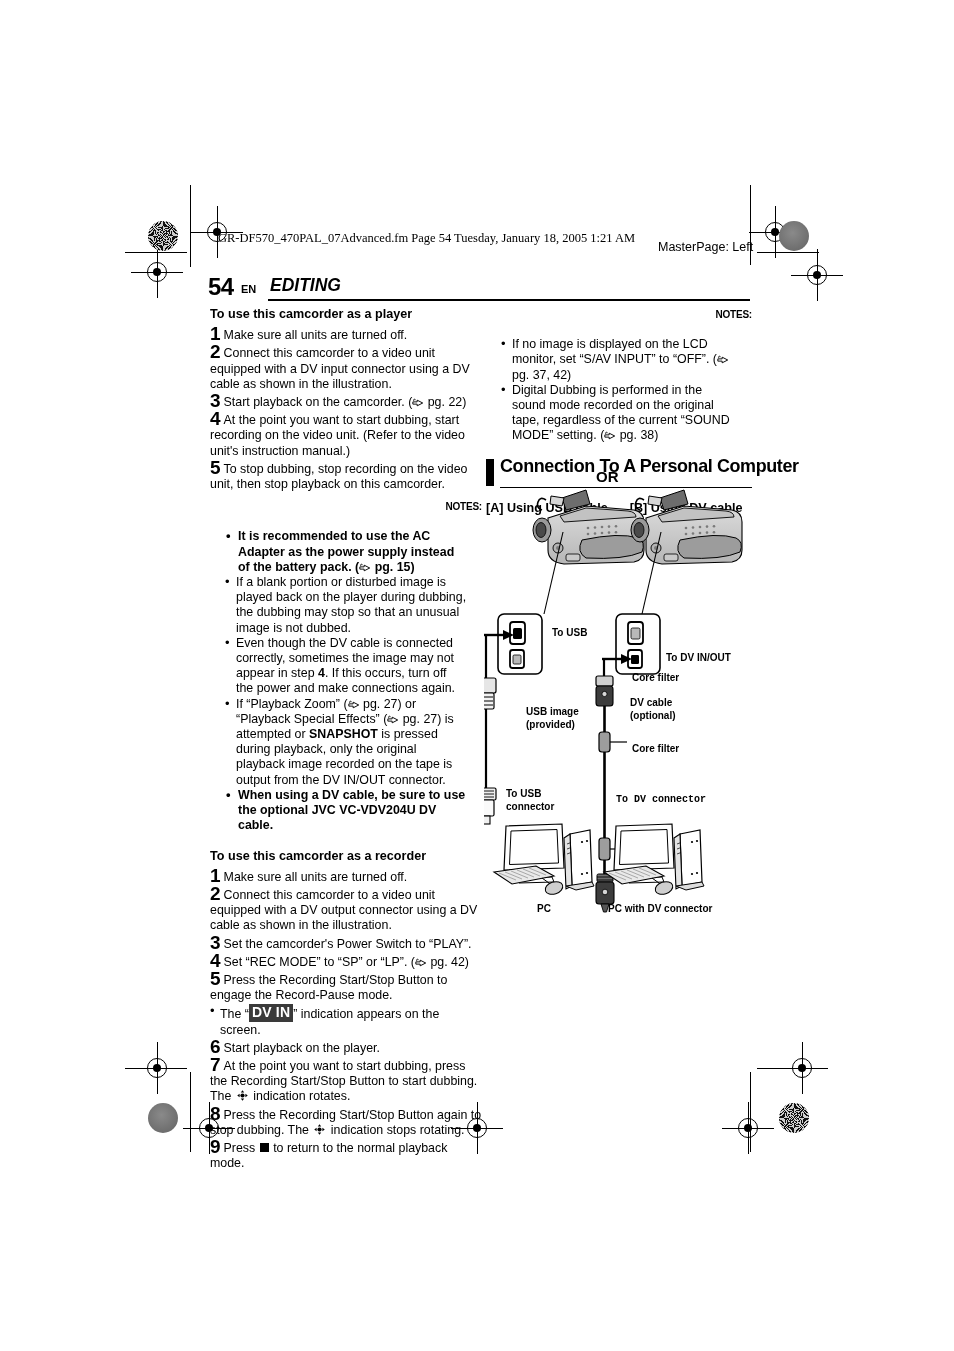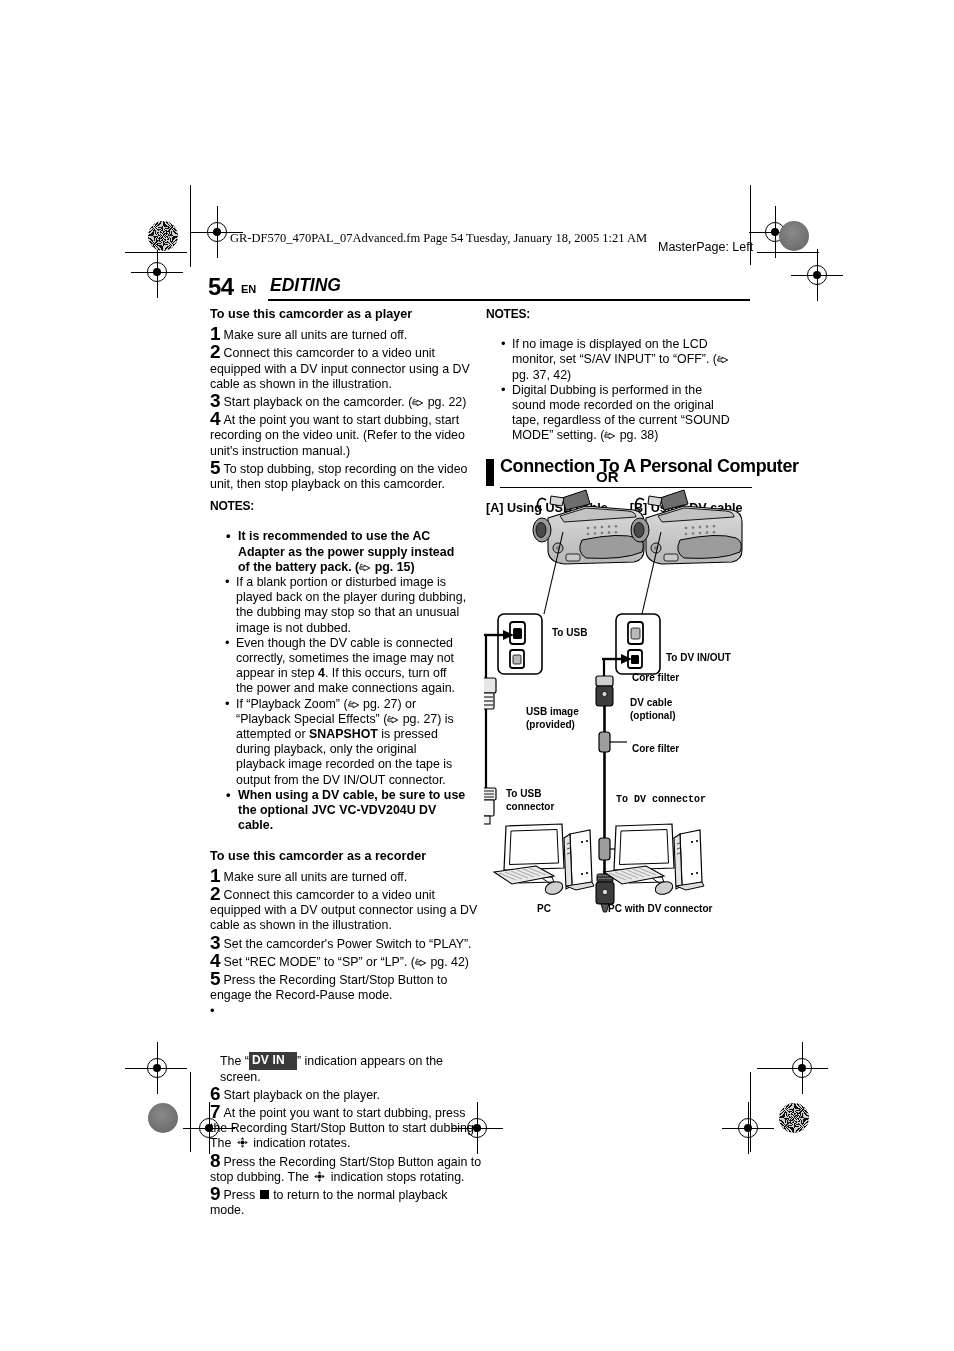--- a/index.html
+++ b/index.html
@@ -98,22 +98,22 @@
     line-height: 15.2px;
   }
   .col-left  { left: 210px; top: 307px;  width: 272px; }
   .col-right { left: 486px; top: 307px;  width: 266px; }
 
   h3.sub {
     font-size: 12.6px; font-weight: bold;
     margin: 0 0 4px 0;
   }
   h3.notes {
-    font-size: 12px; font-weight: bold;
-    margin: 7px 0 1px 0; letter-spacing: -0.2px;
+    font-size: 10px; font-weight: bold;
+    margin: 7px 0 1px 0; letter-spacing: -0.2px; text-align: right;
   }
 
   
   .step {
     position: relative;
     margin: 1px 0 1px 0;
     padding-left: 0;
     text-indent: 0;
   }
   .step .n {
@@ -152,25 +152,24 @@
     display: inline-block;
     width: 11px; height: 9px;
     vertical-align: -1px;
     margin: 0 1px 0 0;
   }
 
   
   .dvin {
     display: inline-block;
     background: #3a3a3a; color: #fff;
-    font-size: 12px; font-weight: bold;
-    padding: 1px 12px 1px 3px;
+    font-size: 14px; font-weight: bold;
+    padding: 1px 3px 1px 3px;
     letter-spacing: 0.2px;
     vertical-align: 1px;
-    margin-top: 48px;
   }
   
   .rot {
     display: inline-block; width: 11px; height: 11px;
     vertical-align: -1px; margin: 0 2px;
   }
   .sqstop {
     display: inline-block; width: 9px; height: 9px;
     background: #000; vertical-align: 0px; margin: 0 1px;
   }
@@ -289,21 +288,21 @@
 <div class="cropmark" style="left:190px; top:185px; width:1.4px; height:82px;"></div>
 <div class="cropmark" style="left:750px; top:185px; width:1.4px; height:80px;"></div>
 <div class="cropmark" style="left:125px; top:252px; width:62px; height:1.4px;"></div>
 <div class="cropmark" style="left:757px; top:252px; width:62px; height:1.4px;"></div>
 <div class="cropmark" style="left:125px; top:1068px; width:62px; height:1.4px;"></div>
 <div class="cropmark" style="left:757px; top:1068px; width:62px; height:1.4px;"></div>
 <div class="cropmark" style="left:190px; top:1072px; width:1.4px; height:80px;"></div>
 <div class="cropmark" style="left:750px; top:1072px; width:1.4px; height:80px;"></div>
 
 <div class="masterpage" style="left:658px; top:203px;">MasterPage: Left</div>
-<div class="filename-line" style="left:230px; top:231px;">GR-DF570_470PAL_07Advanced.fm  Page 54  Tuesday, January 18, 2005  1:21 AM</div>
+<div class="filename-line" style="left:218px; top:231px;">GR-DF570_470PAL_07Advanced.fm  Page 54  Tuesday, January 18, 2005  1:21 AM</div>
 
 <div class="pagehead">
   <div class="pnum">54</div>
   <div class="en">EN</div>
   <div class="sect">EDITING</div>
   <div class="rule"></div>
 </div>
 
 <div class="col col-left">
 

